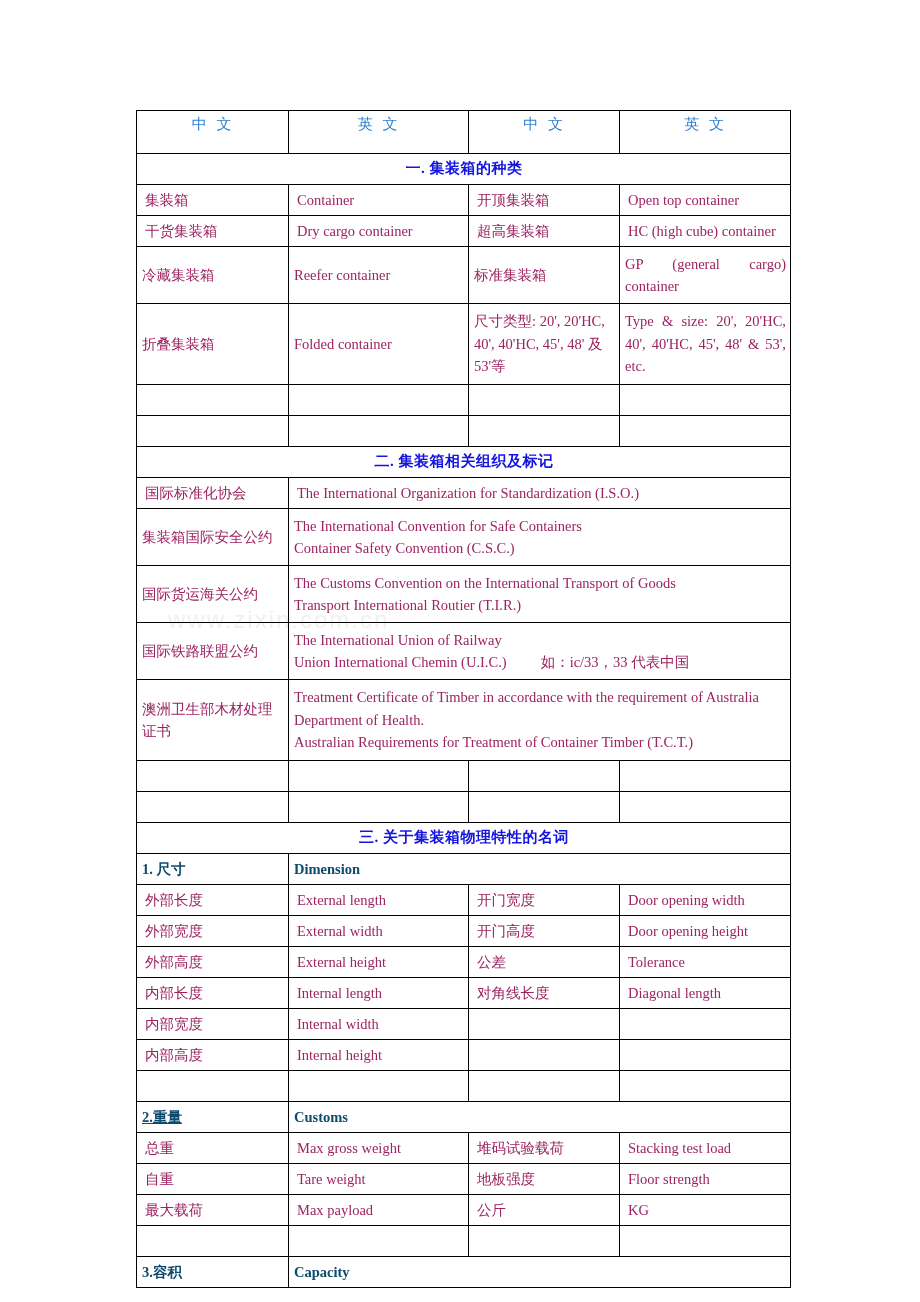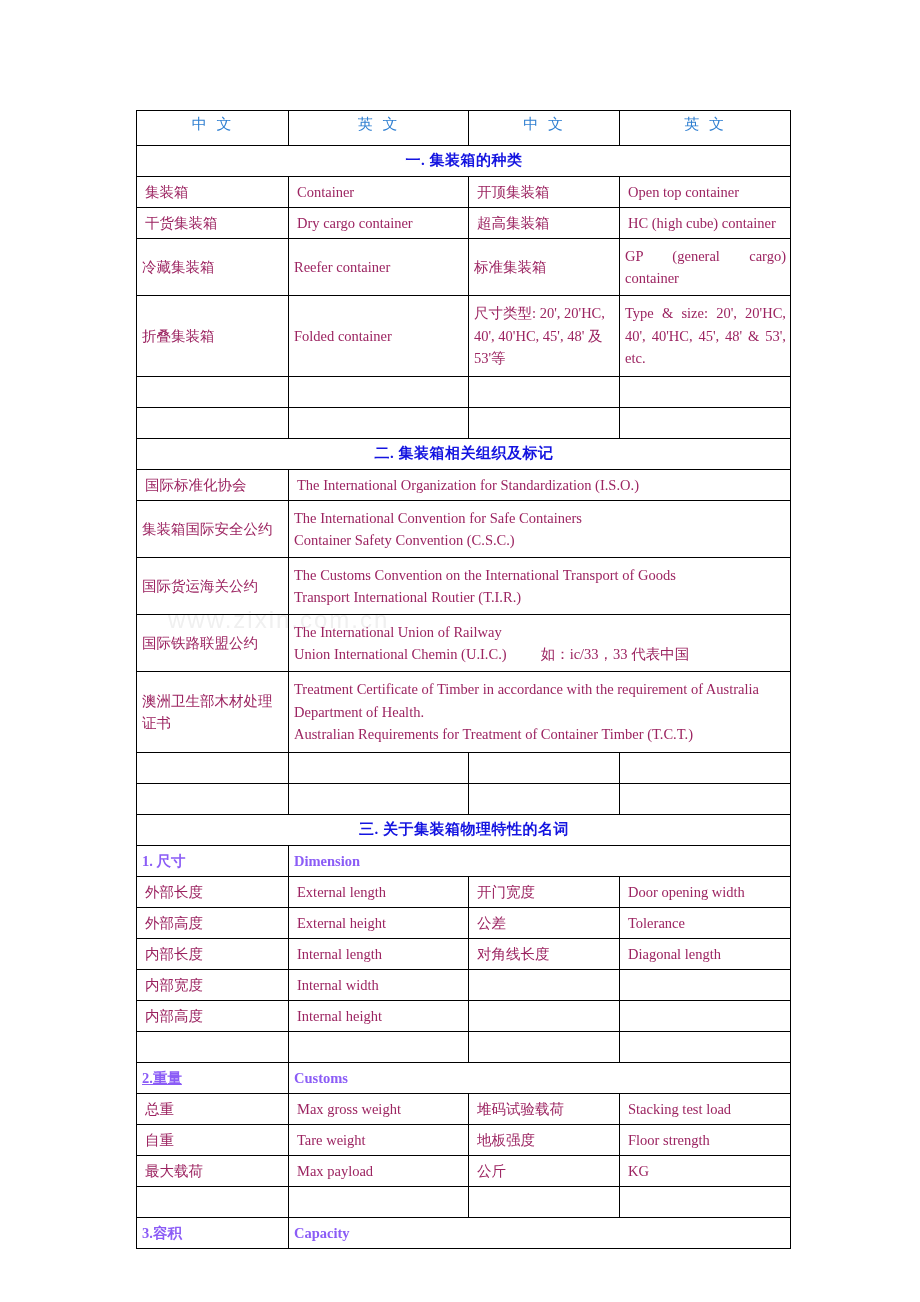--- a/index.html
+++ b/index.html
@@ -73,37 +73,37 @@
   col.c4 { width: 171px; }
 
   
   tr.head-row td {
     color: #2f7fd1;
     text-align: center;
     font-size: 15px;
     letter-spacing: 3px;
     height: 24px;
     padding-top: 2px;
-    padding-bottom: 8px;
+    padding-bottom: 16px;
   }
 
   
   tr.section-row td {
     color: #1414e0;
     font-weight: bold;
     font-size: 15px;
     letter-spacing: 0.5px;
     height: 24px;
     text-align: center;
   }
 
   
   tr.subhead-row td {
     font-weight: bold;
-    color: #8b5cf6;
+    color: #0c4a6e;
     height: 24px;
     font-family: Liberation Serif, serif;
   }
   td.underlined { text-decoration: underline; }
 
   
   tr.data-row td { height: 24px; padding-left: 8px; }
 
   
   tr.empty-row td { height: 24px; }
@@ -257,20 +257,26 @@
           <td colspan="3">Dimension</td>
         </tr>
 
         <tr class="data-row">
           <td>外部长度</td>
           <td>External length</td>
           <td>开门宽度</td>
           <td>Door opening width</td>
         </tr>
         <tr class="data-row">
+          <td>外部宽度</td>
+          <td>External width</td>
+          <td>开门高度</td>
+          <td>Door opening height</td>
+        </tr>
+        <tr class="data-row">
           <td>外部高度</td>
           <td>External height</td>
           <td>公差</td>
           <td>Tolerance</td>
         </tr>
         <tr class="data-row">
           <td>内部长度</td>
           <td>Internal length</td>
           <td>对角线长度</td>
           <td>Diagonal length</td>

